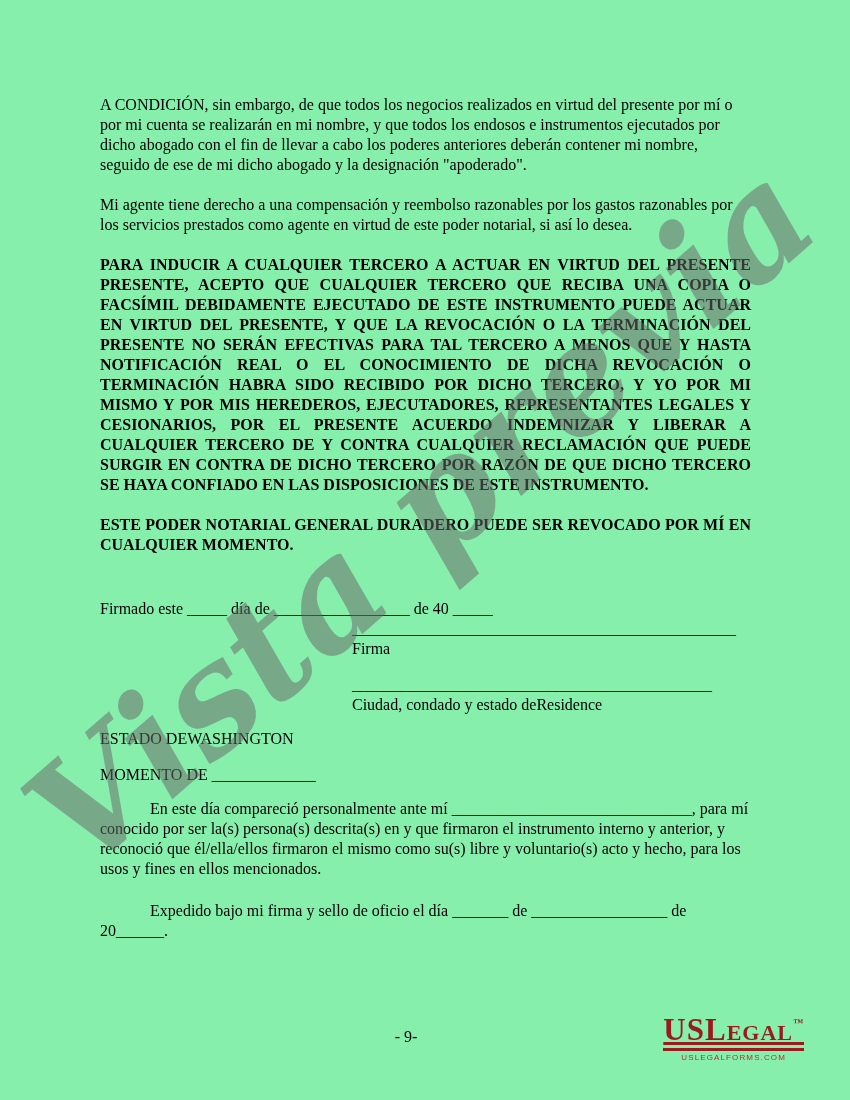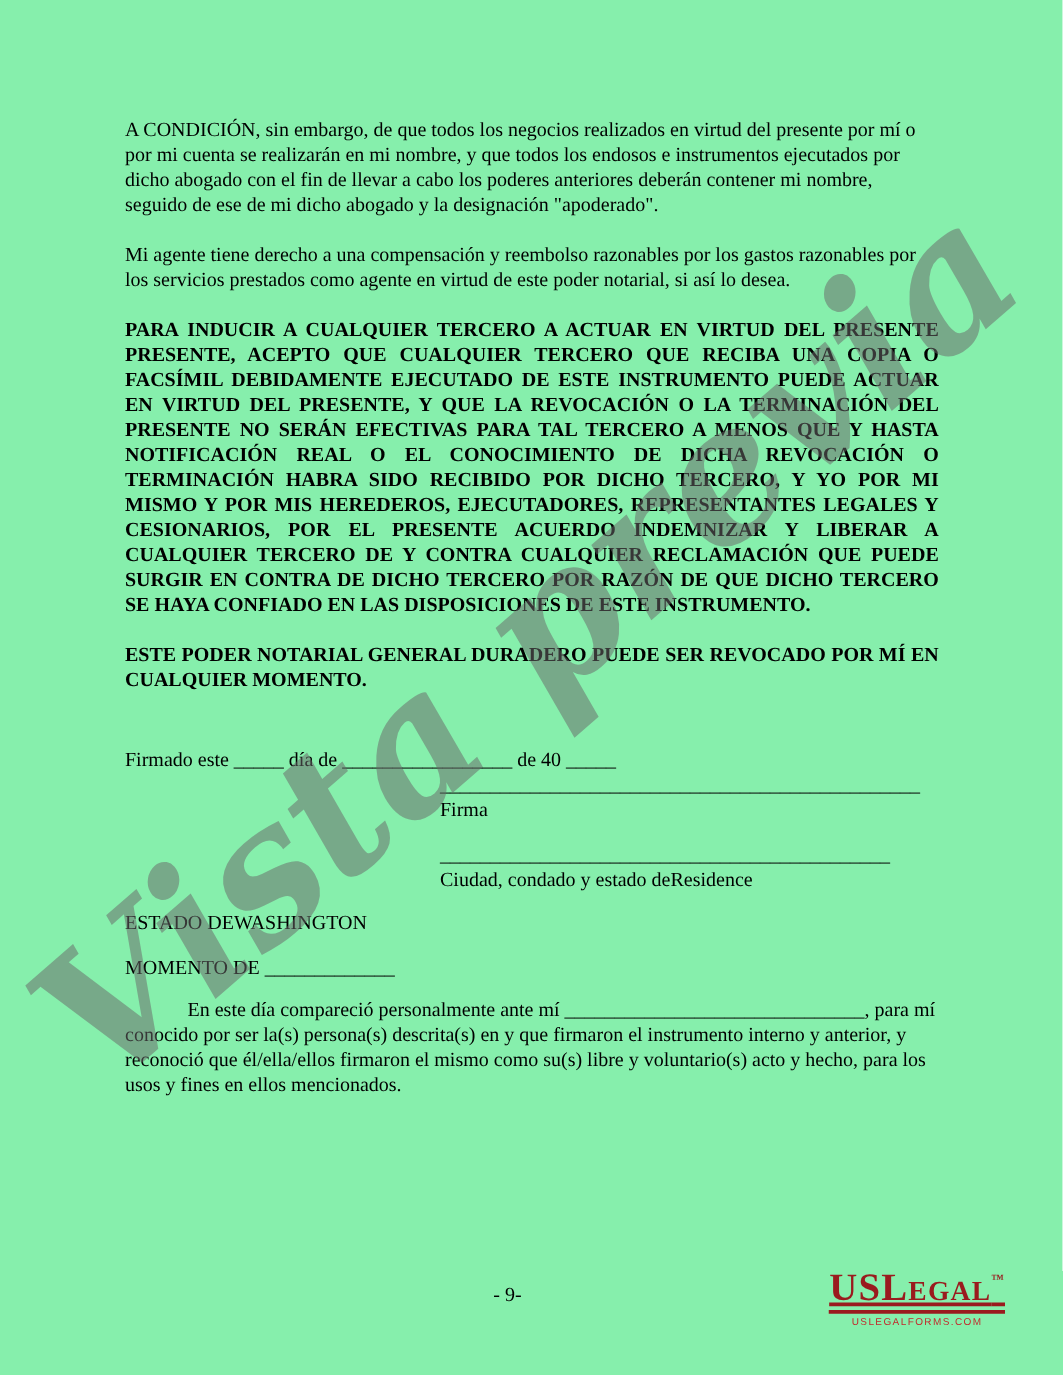--- a/index.html
+++ b/index.html
@@ -114,20 +114,24 @@
       <div>Firma</div>
       <div class="sig-line gap">_____________________________________________</div>
       <div>Ciudad, condado y estado deResidence</div>
     </div>
 
     <p class="estado">ESTADO DEWASHINGTON</p>
     <p class="condado">MOMENTO DE _____________</p>
 
     <p class="notario">En este día compareció personalmente ante mí ______________________________, para mí conocido por ser la(s) persona(s) descrita(s) en y que firmaron el instrumento interno y anterior, y reconoció que él/ella/ellos firmaron el mismo como su(s) libre y voluntario(s) acto y hecho, para los usos y fines en ellos mencionados.</p>
 
+    <p class="expedido">
+      <span class="exp-l1">Expedido bajo mi firma y sello de oficio el día _______ de _________________ de</span>
+      <span class="exp-l2">20______.</span>
+    </p>
   </div>
 
   <div class="watermark">Vista previa</div>
 
   <div class="page-number">- 9-</div>
 
   <div class="logo">
     <div class="logo-word"><span>USLegal</span><span class="tm">™</span></div>
     <div class="logo-sub">USLEGALFORMS.COM</div>
   </div>

